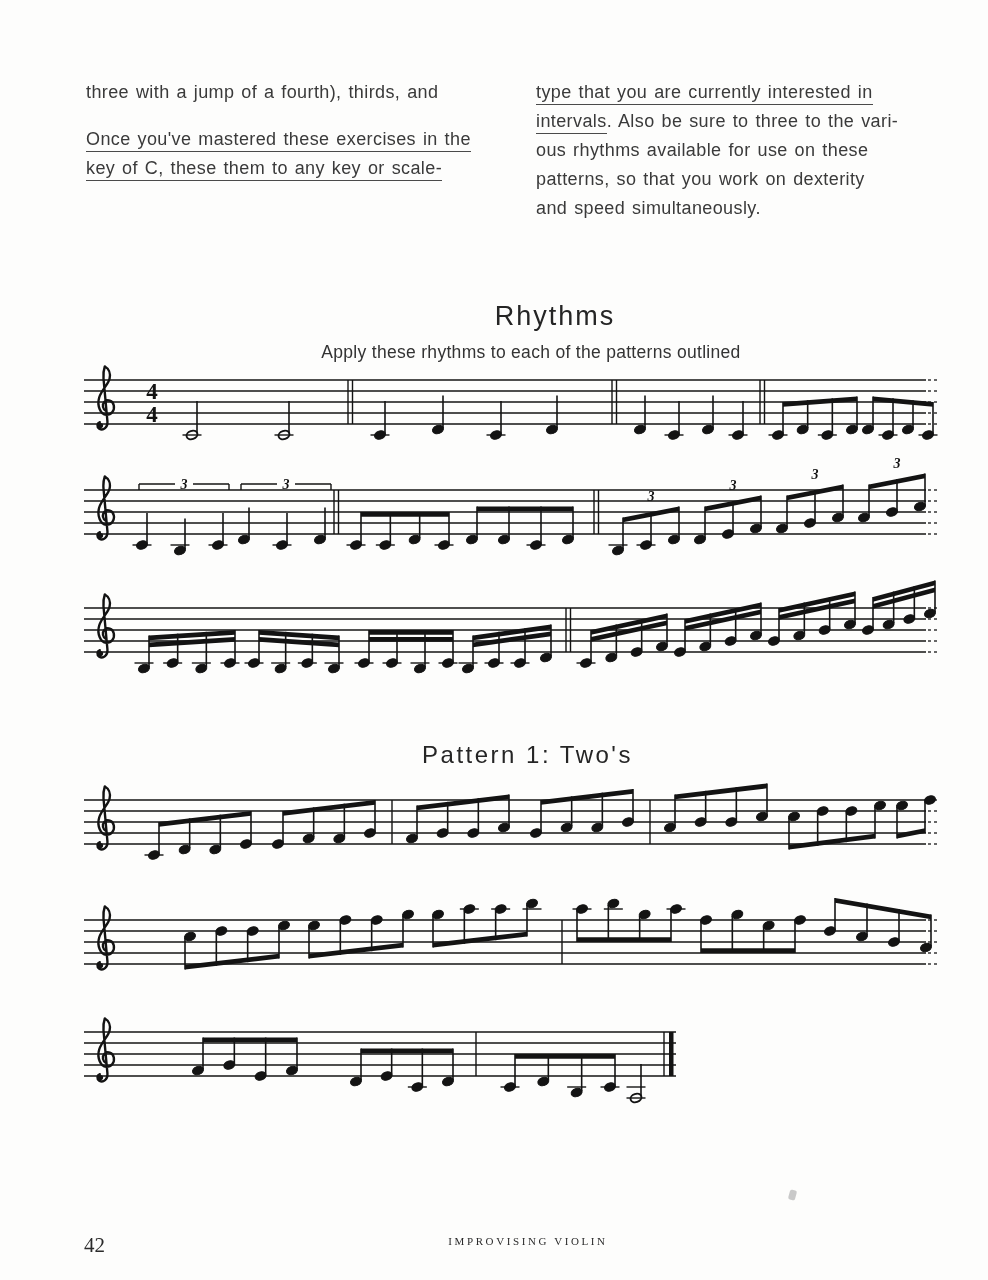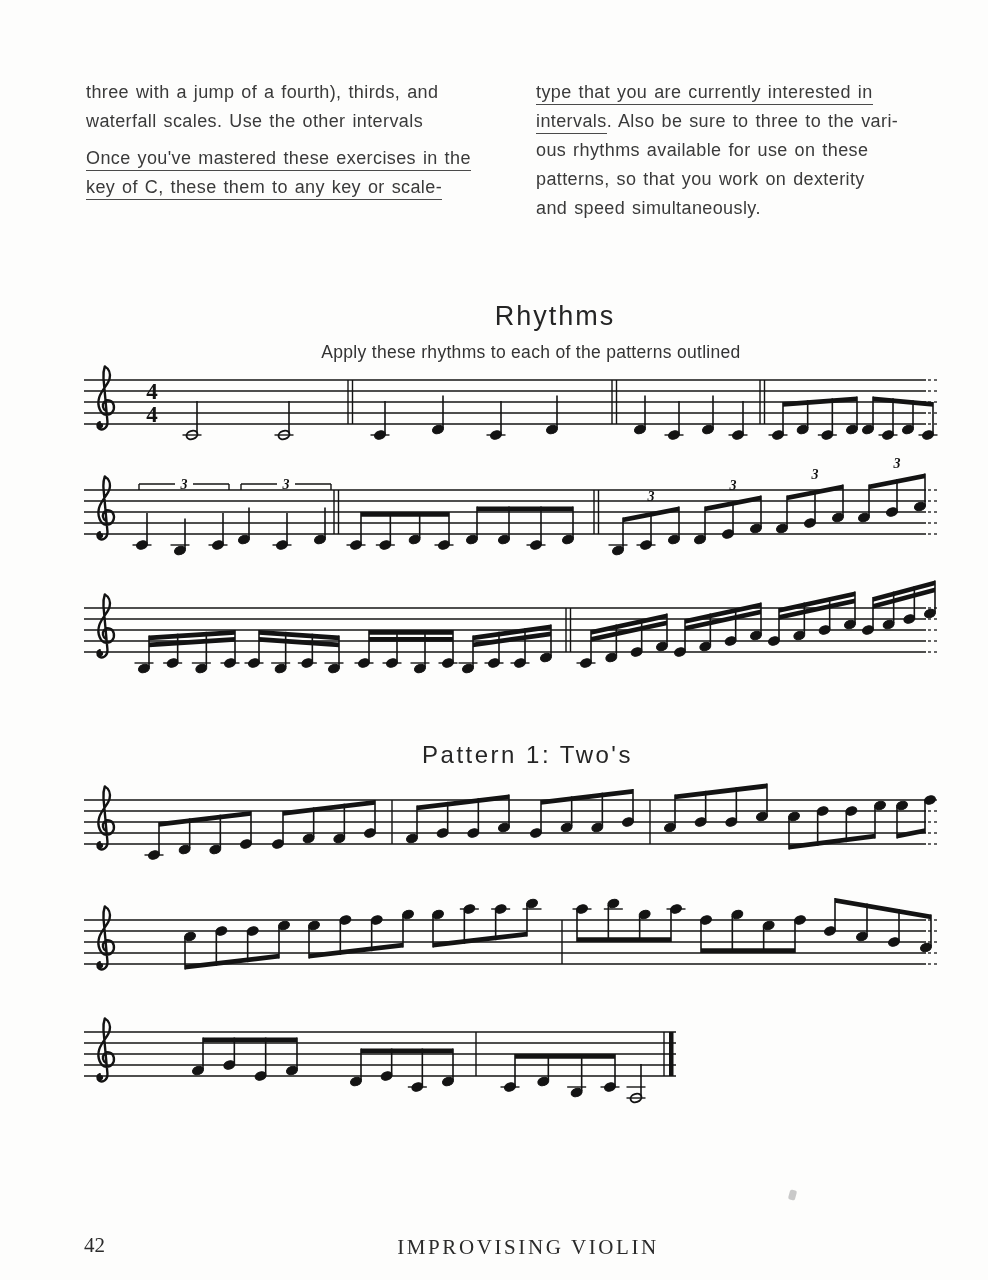--- a/index.html
+++ b/index.html
@@ -3,40 +3,39 @@
 <meta charset="utf-8">
 <style>
   html,body{margin:0;padding:0;}
   body{width:988px;height:1280px;background:#ffffff;font-family:"Liberation Sans",sans-serif;overflow:hidden;position:relative;}
   .page{position:absolute;left:0;top:0;width:988px;height:1280px;background:#fdfdfc;padding-left:35px;}
   .page::after{content:"";position:absolute;right:0;top:0;width:6px;height:100%;background:linear-gradient(to left,rgba(0,0,0,0.05),rgba(0,0,0,0));pointer-events:none;}
   .col{position:absolute;top:78px;color:#3a3a3a;font-size:18px;line-height:29px;letter-spacing:0.4px;word-spacing:1.5px;}
   .col-left{left:86px;width:420px;}
   .col-right{left:536px;width:470px;}
   .tline{white-space:nowrap;}
-  .para-gap{margin-top:8px;}
+  .para-gap{margin-top:18px;}
   .u{border-bottom:1.4px solid #4a4a4a;padding-bottom:1.5px;}
   .heading-rhythms{position:absolute;left:110px;top:301px;width:890px;text-align:center;font-size:27px;letter-spacing:2px;color:#252525;}
   .subtitle-rhythms{position:absolute;left:66px;top:342px;width:930px;text-align:center;font-size:17.5px;letter-spacing:0.3px;color:#333;}
   .heading-pattern{position:absolute;left:60px;top:741px;width:935px;text-align:center;font-size:24px;letter-spacing:2.5px;color:#252525;}
   .footer-num{position:absolute;left:84px;top:1233px;font-family:"Liberation Serif",serif;font-size:21px;color:#2b2b2b;}
-  .footer-title{position:absolute;left:68px;top:1235px;width:920px;text-align:center;font-family:"Liberation Serif",serif;font-size:21px;letter-spacing:2.6px;color:#2b2b2b;}
+  .footer-title{position:absolute;left:68px;top:1235px;width:920px;text-align:center;font-family:"Liberation Serif",serif;font-size:11px;letter-spacing:2.6px;color:#2b2b2b;}
   #music{position:absolute;left:0;top:0;}
   #music svg{position:absolute;overflow:visible;}
   .artifact-corner{position:absolute;right:0;top:0;width:5px;height:9px;background:#161616;}
   .artifact-speck{position:absolute;left:789px;top:1190px;width:7px;height:10px;background:#c9c9c9;border-radius:2px;transform:rotate(15deg);}
 </style>
 </head>
 <body>
 
 <div class="page">
 
   <div class="col col-left">
     <div class="tline">three with a jump of a fourth), thirds, and</div>
-    <div class="tline">waterfall scales. Use the other intervals</div>
     <div class="tline para-gap"><span class="u">Once you've mastered these exercises in the</span></div>
     <div class="tline"><span class="u">key of C, these them to any key or scale-</span></div>
   </div>
 
   <div class="col col-right">
     <div class="tline"><span class="u">type that you are currently interested in</span></div>
     <div class="tline"><span class="u">intervals</span><span>. Also be sure to three to the vari-</span></div>
     <div class="tline">ous rhythms available for use on these</div>
     <div class="tline">patterns, so that you work on dexterity</div>
     <div class="tline">and speed simultaneously.</div>

